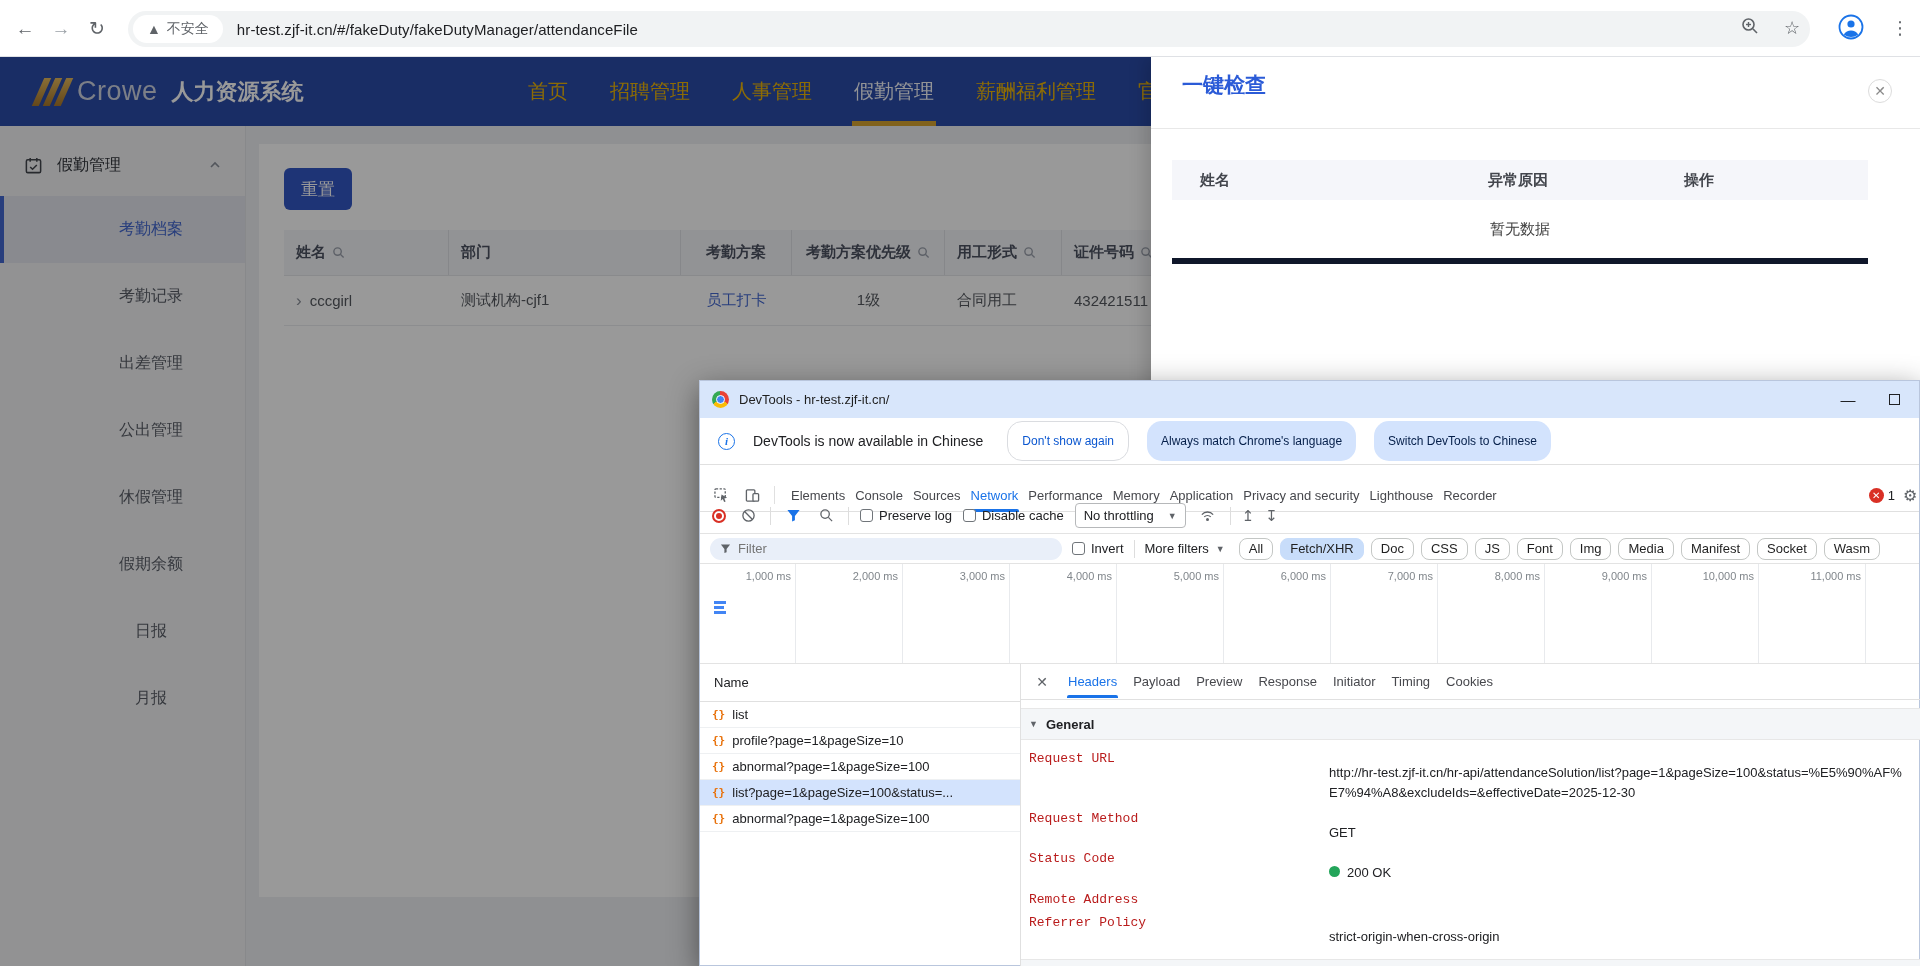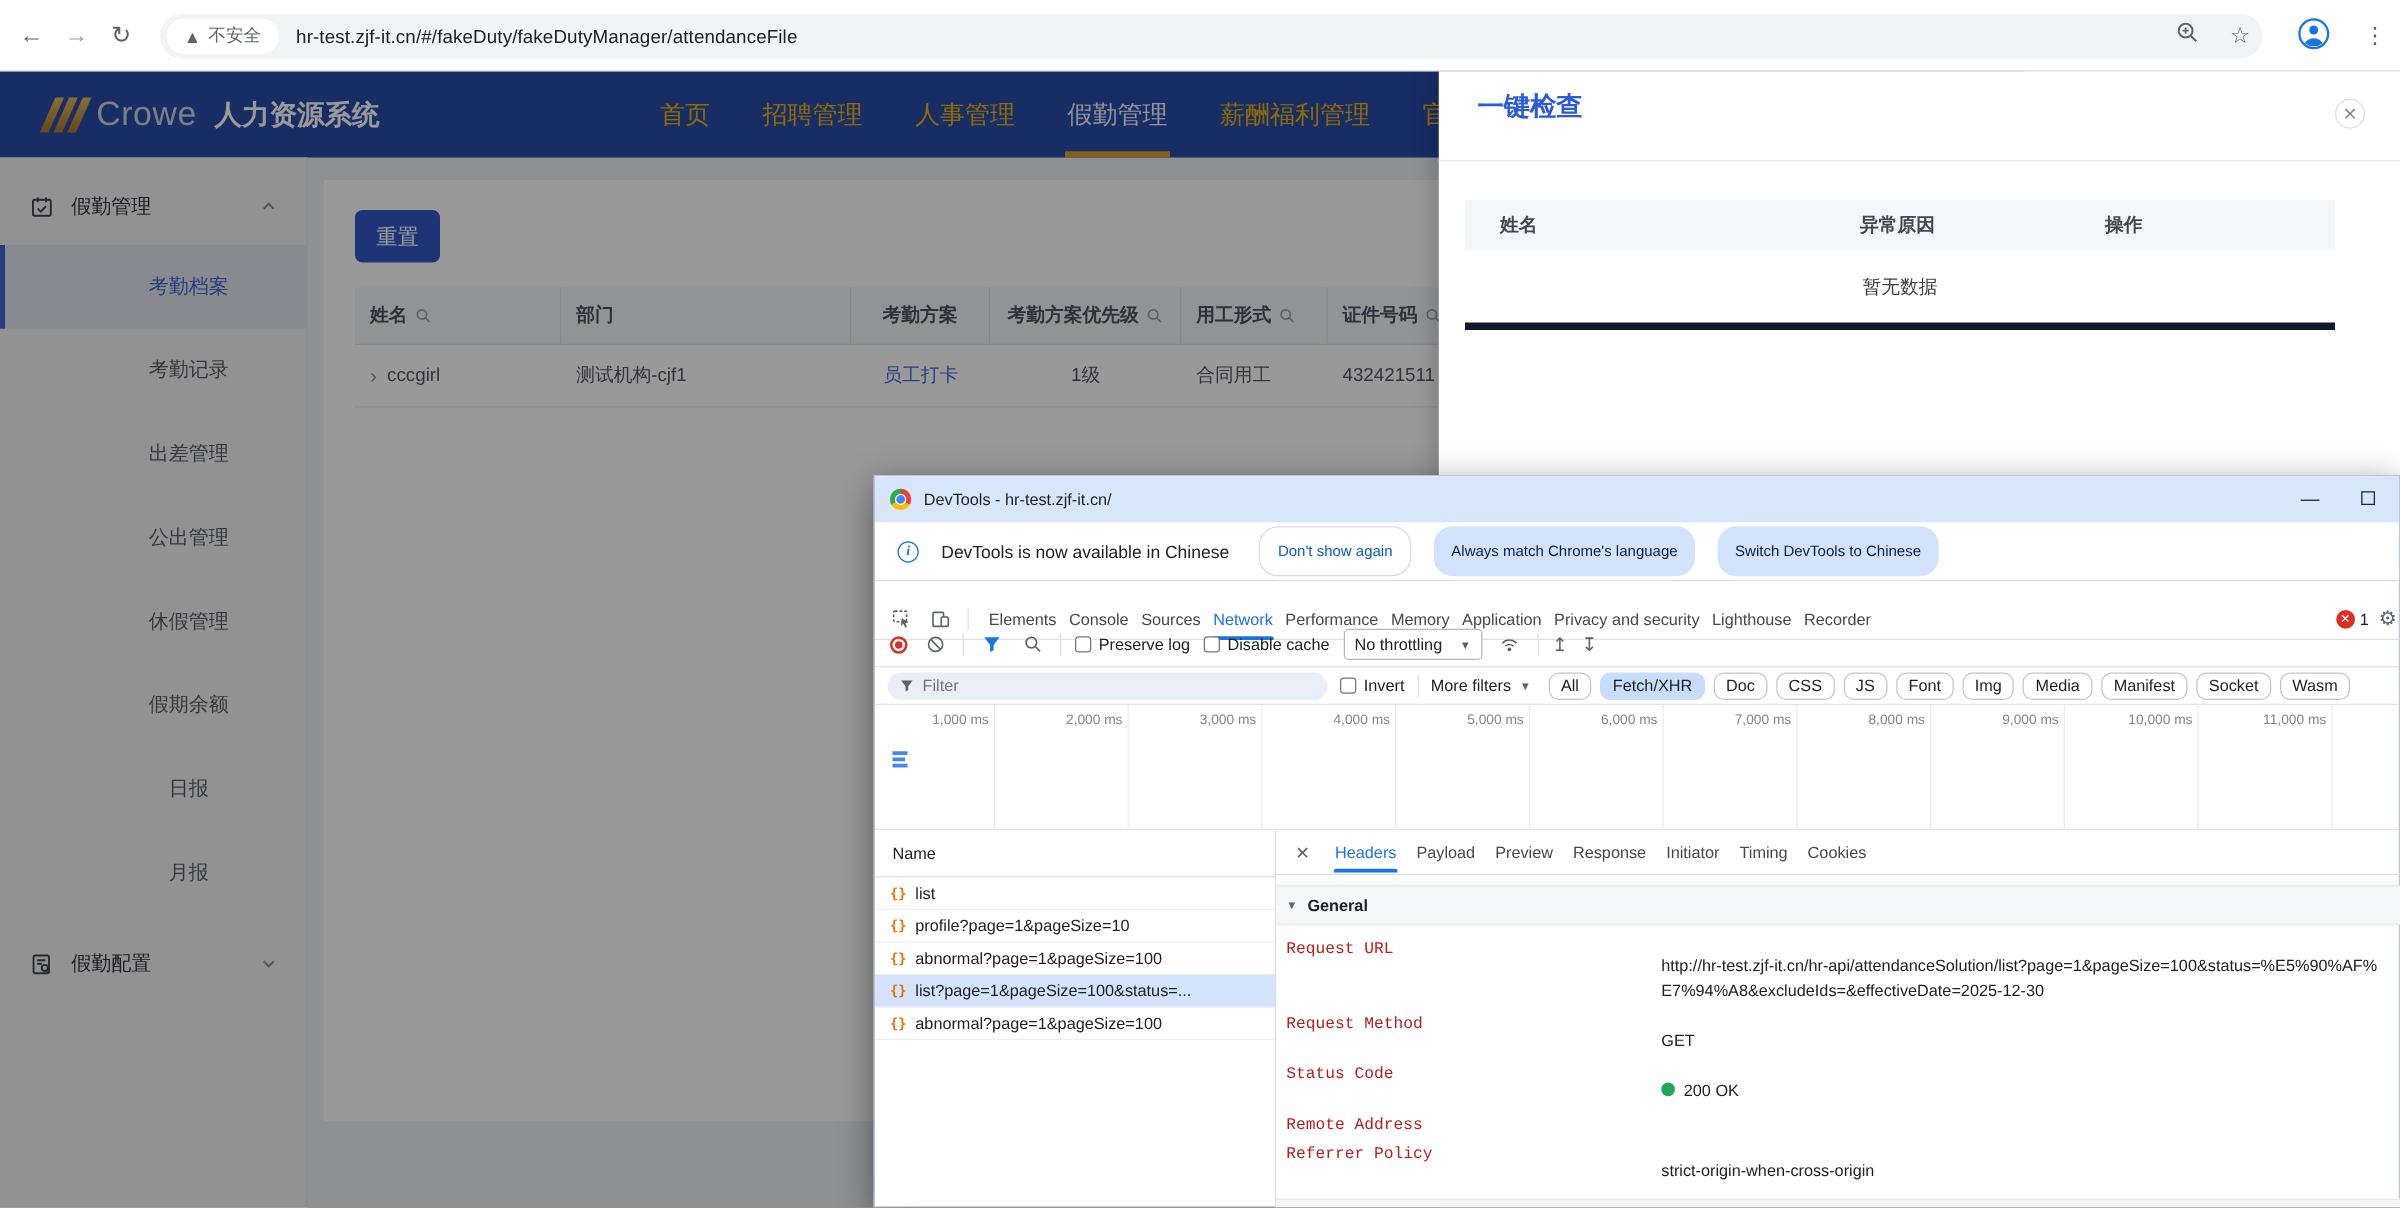--- a/index.html
+++ b/index.html
@@ -257,33 +257,20 @@
           <div class="side-item">
             <span>假期余额</span>
           </div>
           <div class="side-item">
             <span>日报</span>
           </div>
           <div class="side-item">
             <span>月报</span>
           </div>
         </div>
-      <div class="side-group">
-        <svg class="gicon" viewBox="0 0 20 20" fill="none" stroke-width="1.6">
-            <rect x="3" y="2.5" width="13" height="15" rx="1.5"></rect>
-            <line x1="6" y1="6.5" x2="13" y2="6.5"></line>
-            <line x1="6" y1="9.5" x2="10" y2="9.5"></line>
-            <circle cx="12.5" cy="13" r="2.6"></circle>
-            <line x1="14.4" y1="15" x2="16.4" y2="17"></line>
-          </svg>
-        <span>假勤配置</span>
-        <svg class="chev" viewBox="0 0 12 12" fill="none" stroke-width="1.6">
-            <polyline points="2,4 6,8 10,4"></polyline>
-          </svg>
-      </div>
     </div>
 
     <div class="card">
       <button class="reset-btn">重置</button>
       <div class="grid">
         <div class="grid-head">
 
             <div class="th">
               <span>姓名</span>
               <svg class="q" viewBox="0 0 14 14">

